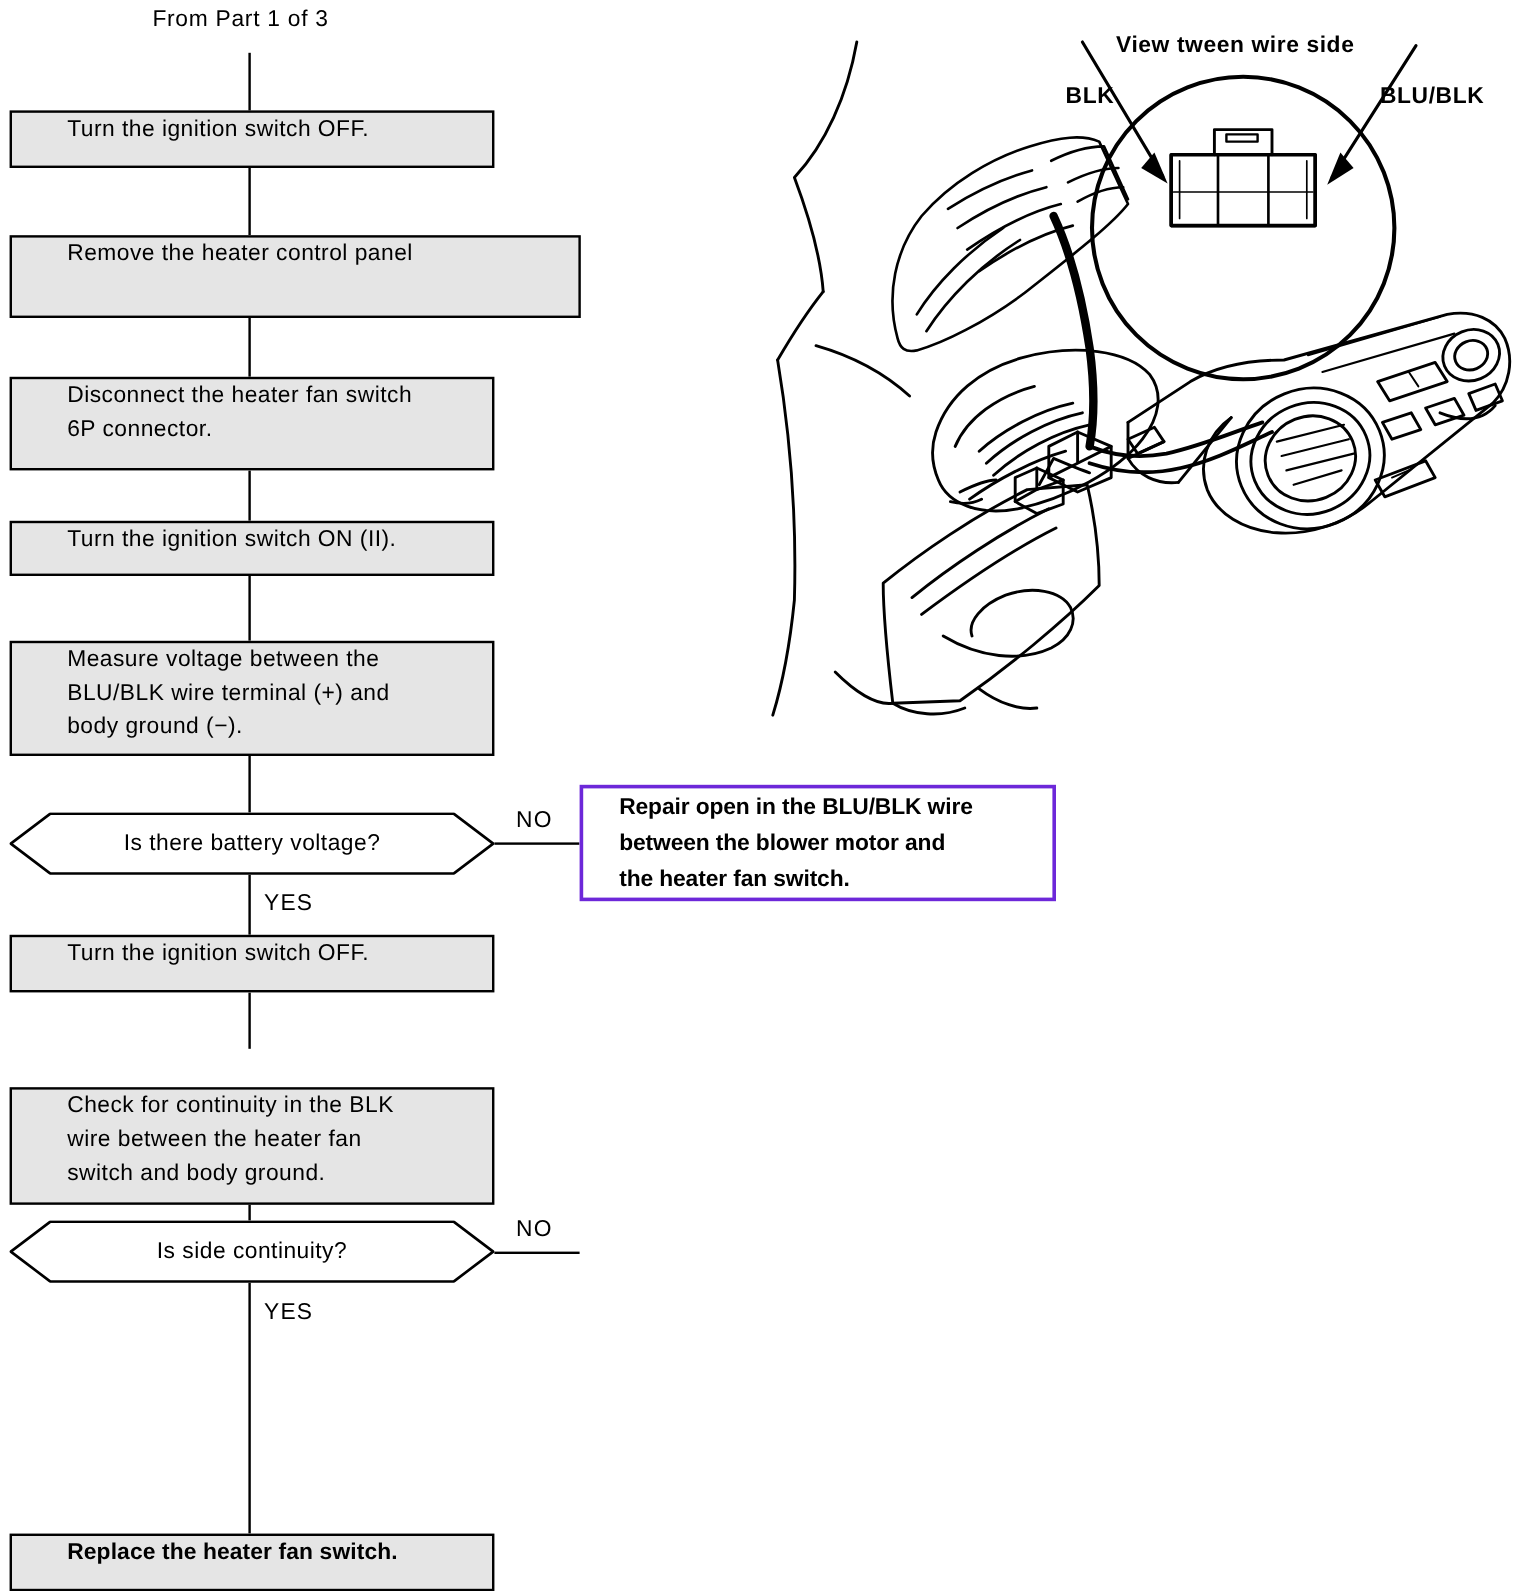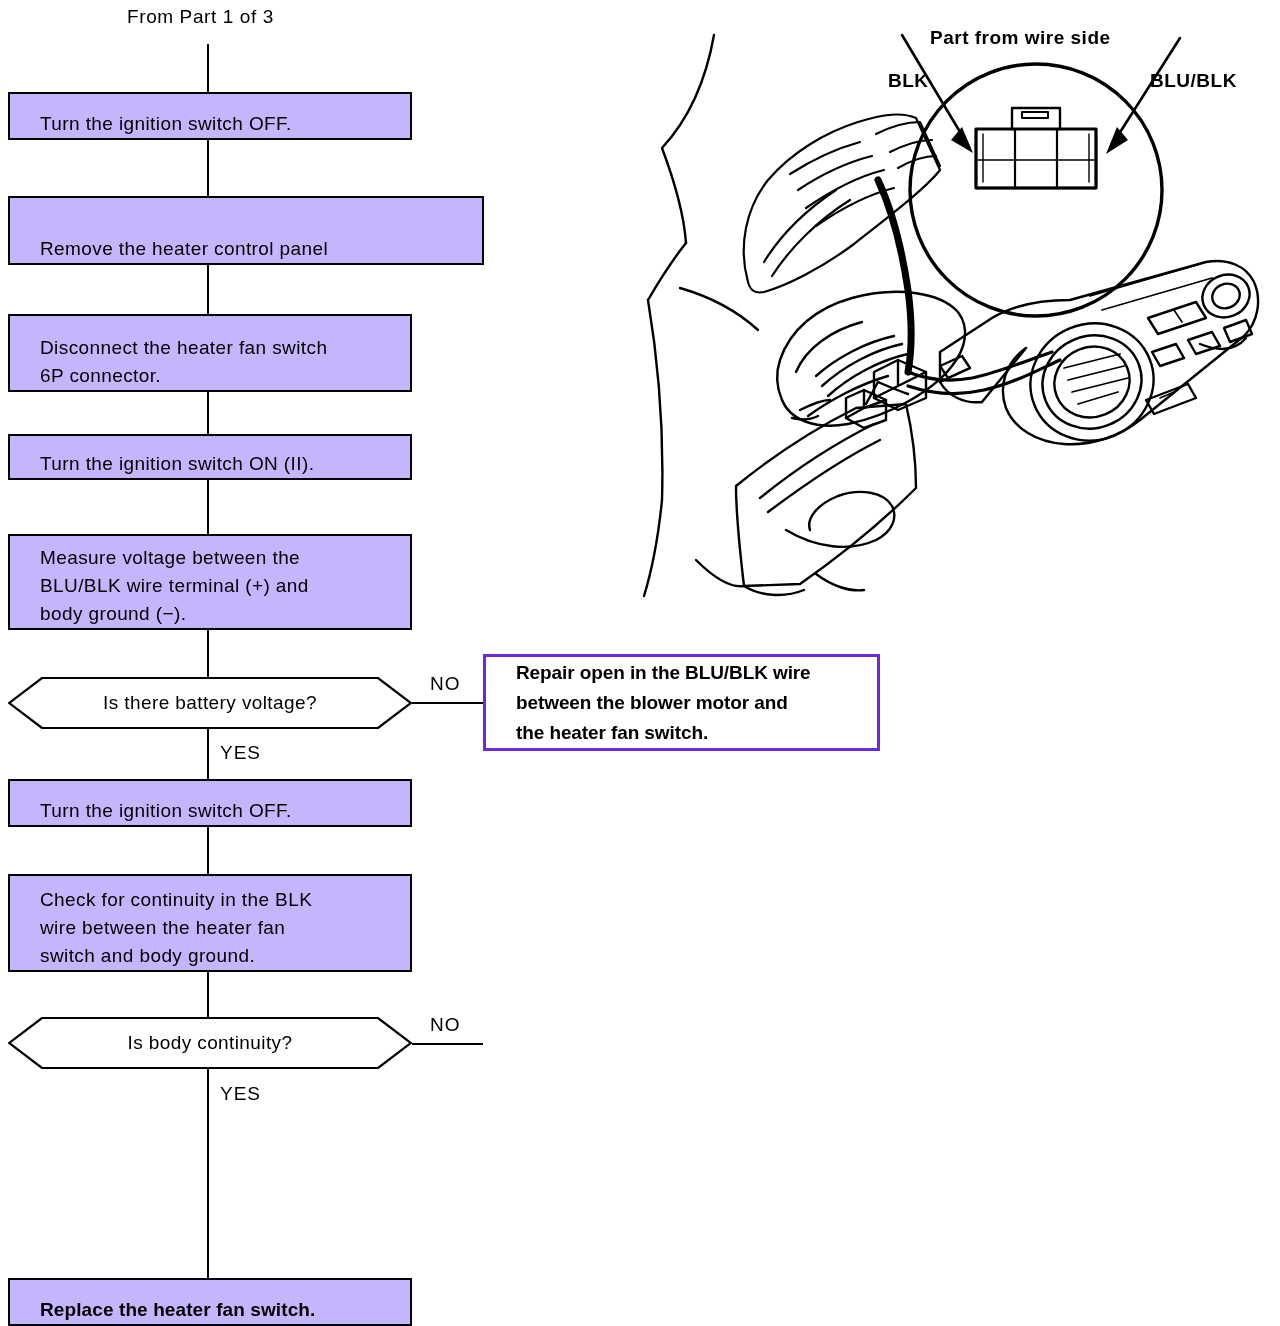--- a/index.html
+++ b/index.html
@@ -15,23 +15,24 @@
     background: #ffffff;
     font-family: "Liberation Sans", sans-serif;
     color: #000000;
     overflow: hidden;
   }
 
   .flow-box {
     position: absolute;
     box-sizing: border-box;
     border: 2px solid #000;
-    background: #c4b5fd;
+    background: #e5e5e5;
     display: flex;
-    align-items: flex-end;
+    align-items: flex-start;
+    padding-left: 16px;
   }
   .flow-box .box-text {
     padding-left: 30px;
     padding-right: 14px;
     font-size: 19px;
     line-height: 28px;
     letter-spacing: 0.4px;
     white-space: pre-line;
   }
   .flow-box.bold .box-text {
@@ -161,21 +162,21 @@
   <div class="flow-box just" style="left:8px; top:534px; width:404px; height:96px;">
     <span class="box-text">Measure  voltage  between  the
 BLU/BLK  wire terminal (+) and
 body ground (−).</span>
   </div>
 
   <div class="flow-box" style="left:8px; top:779px; width:404px; height:48px;">
     <span class="box-text">Turn the ignition switch OFF.</span>
   </div>
 
-  <div class="flow-box just" style="left:8px; top:874px; width:404px; height:98px;">
+  <div class="flow-box just" style="left:8px; top:906px; width:404px; height:98px;">
     <span class="box-text">Check for continuity in the BLK
 wire  between  the  heater  fan
 switch and body ground.</span>
   </div>
 
   <div class="flow-box bold" style="left:8px; top:1278px; width:404px; height:48px;">
     <span class="box-text">Replace the heater fan switch.</span>
   </div>
 
   <div class="decision" style="left:8px; top:677px; width:404px; height:52px;">
@@ -191,28 +192,28 @@
   <div class="repair-box" style="left:483px; top:654px; width:397px; height:97px;">
     <span class="box-text">Repair open in the BLU/BLK wire
 between  the  blower  motor  and
 the heater fan switch.</span>
   </div>
 
   <div class="decision" style="left:8px; top:1017px; width:404px; height:52px;">
     <svg viewBox="0 0 404 52" preserveAspectRatio="none">
       <polygon points="34,1 370,1 403,26 370,51 34,51 1,26" fill="#ffffff" stroke="#000000" stroke-width="2.2"></polygon>
     </svg>
-    <span class="dec-text">Is body continuity?</span>
+    <span class="dec-text">Is side continuity?</span>
   </div>
   <div class="hline" style="left:412px; top:1043px; width:71px;"></div>
   <div class="branch-label" style="left:430px; top:1014px;">NO</div>
   <div class="branch-label" style="left:220px; top:1083px;">YES</div>
 
 
-  <div class="ill-label" style="left:930px; top:27px; font-weight:bold;">Part from wire side</div>
+  <div class="ill-label" style="left:930px; top:27px; font-weight:bold;">View tween wire side</div>
   <div class="ill-label" style="left:888px; top:70px;">BLK</div>
   <div class="ill-label" style="left:1150px; top:70px;">BLU/BLK</div>
 
   <div class="illustration">
     <svg width="640" height="600" viewBox="0 0 640 600" xmlns="http://www.w3.org/2000/svg">
       <g fill="none" stroke="#000000" stroke-width="2.2" stroke-linecap="round" stroke-linejoin="round">
 
         <circle cx="396" cy="190" r="126" stroke-width="3.4"></circle>
 
         <g stroke-width="2.6">

